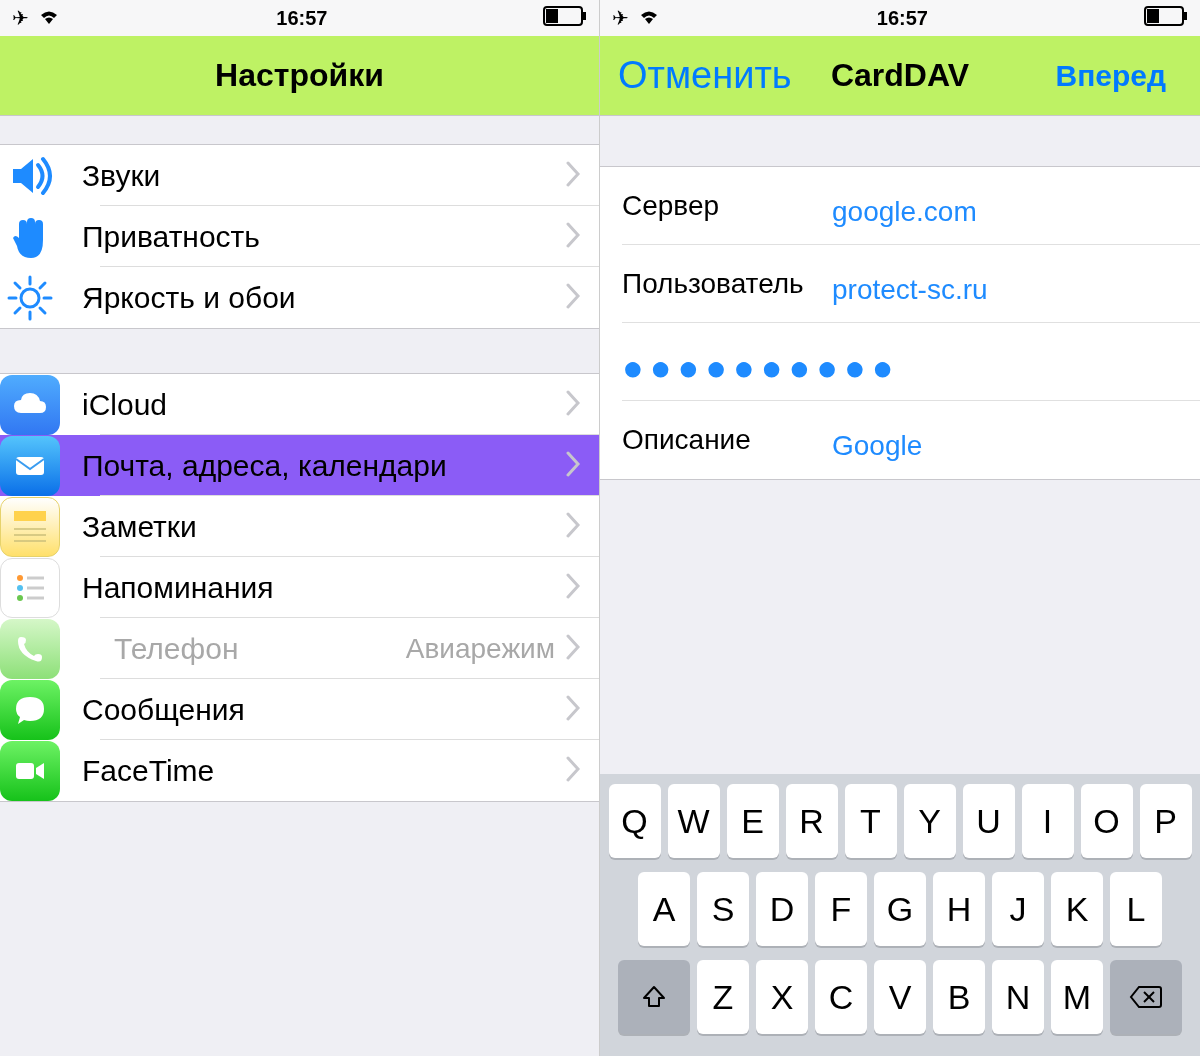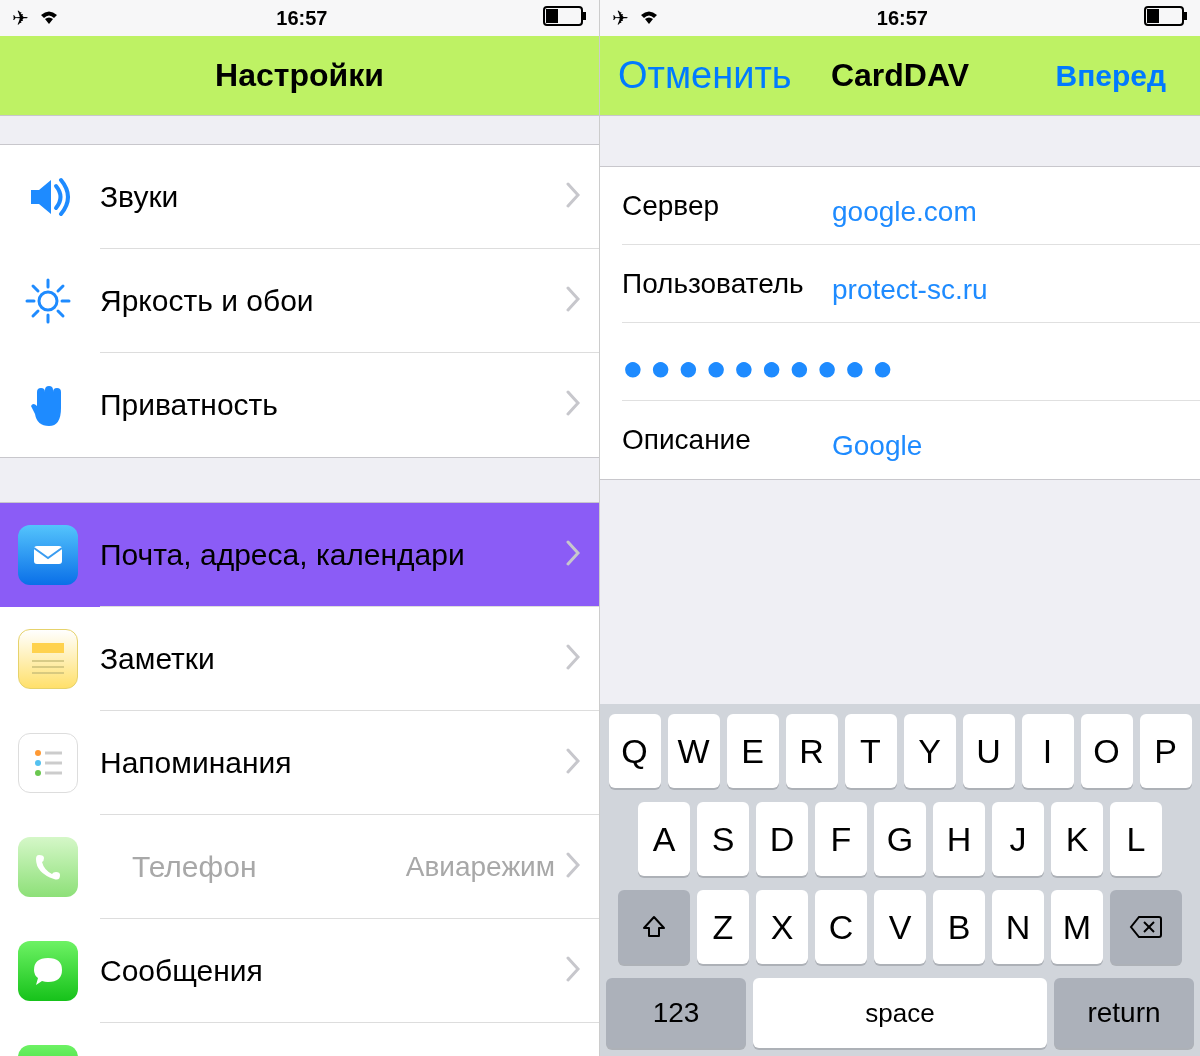--- a/index.html
+++ b/index.html
@@ -15,21 +15,21 @@
 
   
   .nav { height: 80px; background: #bef264; border-bottom: 1px solid #c8c7cc; display: flex; align-items: center; justify-content: center; position: relative; }
   .nav-title { font-size: 32px; font-weight: 700; color: #000; }
   .nav-left { position: absolute; left: 18px; font-size: 38px; color: #007aff; }
   .nav-right { position: absolute; right: 34px; font-size: 30px; color: #007aff; font-weight: 600; }
 
   
   .spacer { height: 28px; background: #efeff4; }
   .list { background: #fff; border-top: 1px solid #c8c7cc; border-bottom: 1px solid #c8c7cc; }
-  .row { display: flex; align-items: center; height: 104px; padding-left: 18px; position: relative; }
+  .row { display: flex; align-items: center; height: 61px; position: relative; }
   .row::after { content: ""; position: absolute; bottom: 0; left: 100px; right: 0; height: 1px; background: #ddd; }
   .row:last-child::after { display: none; }
   .row.selected { background: #8b5cf6; }
   .row .icon-wrap { width: 60px; height: 60px; margin-right: 22px; display: flex; align-items: center; justify-content: center; border-radius: 12px; }
   .row .label { font-size: 30px; color: #000; flex: 1; }
   .row.disabled .label { color: #a8a8a8; margin-left: 32px; }
   .row .detail { font-size: 28px; color: #a8a8a8; margin-right: 10px; }
   .row .chev { margin-right: 18px; color: #c7c7cc; }
 
   
@@ -91,20 +91,31 @@
     <div class="list">
       <div class="row">
         <div class="icon-wrap">
           <svg width="50" height="50" viewBox="0 0 50 50">
               <path d="M8 18 H16 L28 8 V42 L16 32 H8 Z" fill="#1e8bff"></path>
               <path d="M33 14 Q42 25 33 36" stroke="#1e8bff" stroke-width="4" fill="none" stroke-linecap="round"></path>
               <path d="M38 8 Q52 25 38 42" stroke="#1e8bff" stroke-width="4" fill="none" stroke-linecap="round"></path>
             </svg>
         </div>
         <div class="label">Звуки</div>
+        <div class="chev"><svg class="chev-svg" viewBox="0 0 16 26">
+              <path d="M3 2 L13 13 L3 24" stroke="#c7c7cc" stroke-width="3" fill="none" stroke-linecap="round"></path>
+            </svg></div>
+      </div>
+      <div class="row">
+        <div class="icon-wrap">
+          <svg width="50" height="50" viewBox="0 0 50 50">
+              <path d="M14 26 V12 Q14 8 18 8 Q22 8 22 12 V10 Q22 6 26 6 Q30 6 30 10 V12 Q30 8 34 8 Q38 8 38 12 V28 Q38 46 26 46 Q14 46 12 34 L8 26 Q10 22 14 26 Z" fill="#1e8bff"></path>
+            </svg>
+        </div>
+        <div class="label">Приватность</div>
         <div class="chev"><svg class="chev-svg" viewBox="0 0 16 26">
               <path d="M3 2 L13 13 L3 24" stroke="#c7c7cc" stroke-width="3" fill="none" stroke-linecap="round"></path>
             </svg></div>
       </div>
       <div class="row">
         <div class="icon-wrap">
           <svg width="50" height="50" viewBox="0 0 50 50">
               <circle cx="25" cy="25" r="9" fill="none" stroke="#1e8bff" stroke-width="3"></circle>
               <g stroke="#1e8bff" stroke-width="3" stroke-linecap="round">
                 <line x1="25" y1="4" x2="25" y2="11"></line>
@@ -116,36 +127,36 @@
                 <line x1="10" y1="40" x2="15" y2="35"></line>
                 <line x1="35" y1="15" x2="40" y2="10"></line>
               </g>
             </svg>
         </div>
         <div class="label">Яркость и обои</div>
         <div class="chev"><svg class="chev-svg" viewBox="0 0 16 26">
               <path d="M3 2 L13 13 L3 24" stroke="#c7c7cc" stroke-width="3" fill="none" stroke-linecap="round"></path>
             </svg></div>
       </div>
-      <div class="row">
-        <div class="icon-wrap">
-          <svg width="50" height="50" viewBox="0 0 50 50">
-              <path d="M14 26 V12 Q14 8 18 8 Q22 8 22 12 V10 Q22 6 26 6 Q30 6 30 10 V12 Q30 8 34 8 Q38 8 38 12 V28 Q38 46 26 46 Q14 46 12 34 L8 26 Q10 22 14 26 Z" fill="#1e8bff"></path>
-            </svg>
-        </div>
-        <div class="label">Приватность</div>
-        <div class="chev"><svg class="chev-svg" viewBox="0 0 16 26">
-              <path d="M3 2 L13 13 L3 24" stroke="#c7c7cc" stroke-width="3" fill="none" stroke-linecap="round"></path>
-            </svg></div>
-      </div>
     </div>
 
     <div style="height:44px;background:#efeff4"></div>
 
     <div class="list">
+      <div class="row">
+        <div class="icon-wrap" style="background:linear-gradient(#4facfe,#3177f2);">
+          <svg width="44" height="44" viewBox="0 0 44 44">
+              <path d="M13 30 Q6 30 6 23 Q6 17 13 17 Q14 10 22 10 Q30 10 32 18 Q38 18 38 24 Q38 30 32 30 Z" fill="#fff"></path>
+            </svg>
+        </div>
+        <div class="label">iCloud</div>
+        <div class="chev"><svg class="chev-svg" viewBox="0 0 16 26">
+              <path d="M3 2 L13 13 L3 24" stroke="#c7c7cc" stroke-width="3" fill="none" stroke-linecap="round"></path>
+            </svg></div>
+      </div>
       <div class="row selected">
         <div class="icon-wrap" style="background:linear-gradient(#54c4fc,#0a6fe8);">
           <svg width="44" height="44" viewBox="0 0 44 44">
               <rect x="8" y="13" width="28" height="18" rx="3" fill="#fff"></rect>
               <path d="M8 15 L22 25 L36 15" stroke="#3a9cf0" stroke-width="2" fill="none"></path>
             </svg>
         </div>
         <div class="label">Почта, адреса, календари</div>
         <div class="chev"><svg class="chev-svg" viewBox="0 0 16 26">
               <path d="M3 2 L13 13 L3 24" stroke="#c7c7cc" stroke-width="3" fill="none" stroke-linecap="round"></path>
@@ -305,21 +316,16 @@
         <div class="key letter">N</div>
         <div class="key letter">M</div>
         <div class="key meta">
           <svg width="34" height="24" viewBox="0 0 34 24">
               <path d="M10 2 H30 Q32 2 32 4 V20 Q32 22 30 22 H10 L2 12 Z" fill="none" stroke="#000" stroke-width="2"></path>
               <line x1="15" y1="7" x2="25" y2="17" stroke="#000" stroke-width="2"></line>
               <line x1="25" y1="7" x2="15" y2="17" stroke="#000" stroke-width="2"></line>
             </svg>
         </div>
       </div>
-      <div class="krow bottom">
-        <div class="key num">123</div>
-        <div class="key space">space</div>
-        <div class="key return">return</div>
-      </div>
     </div>
   </div>
 
 </div>
 
 </body></html>

